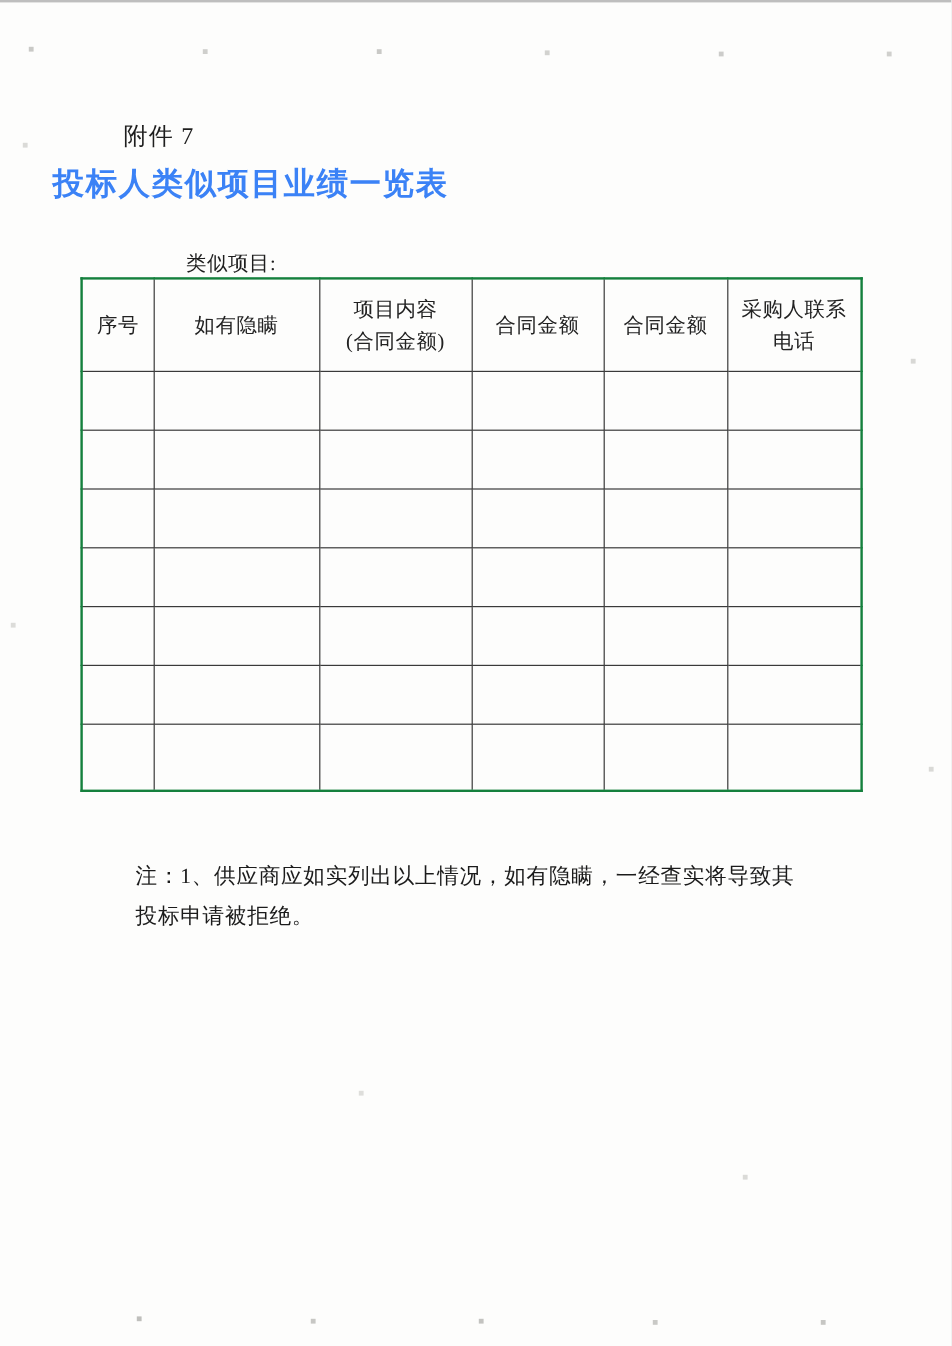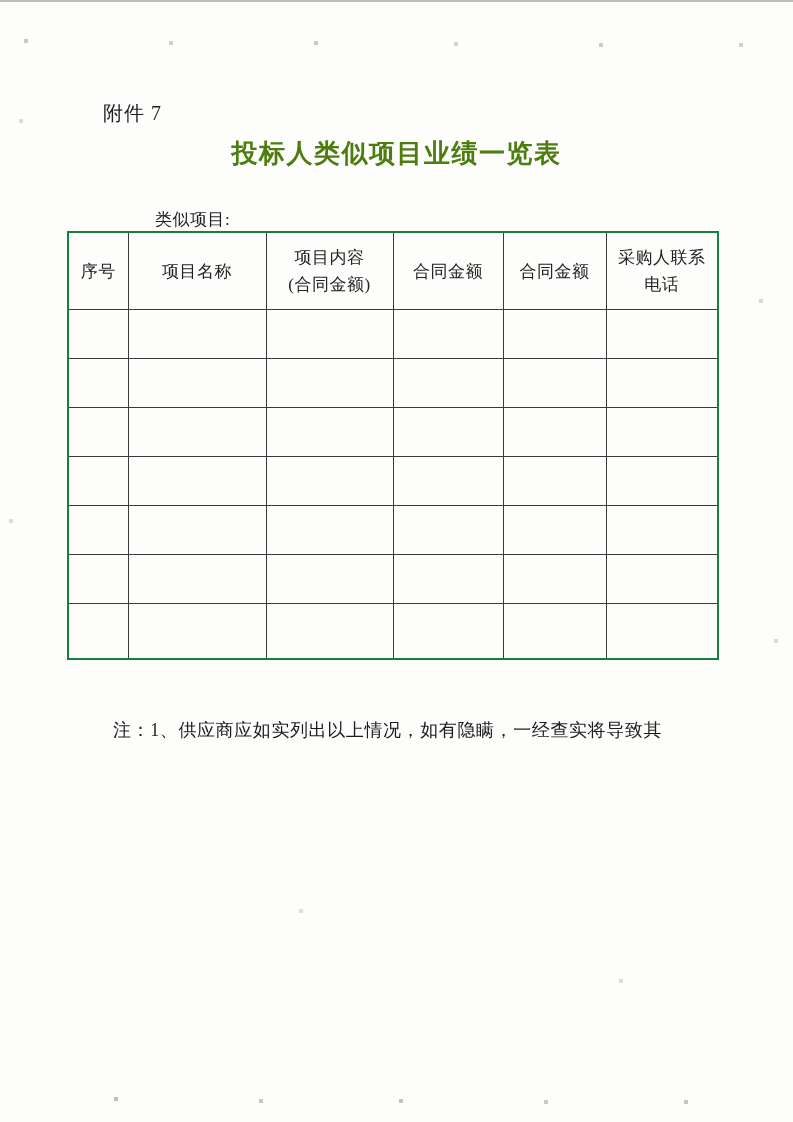--- a/index.html
+++ b/index.html
@@ -53,25 +53,25 @@
     position: absolute;
     left: 103px; top: 100px;
     font-size: 20px;
     letter-spacing: 1px;
   }
   .title {
     position: absolute;
     left: 0; right: 0;
     top: 136px;
     margin: 0;
-    text-align: center;
     font-size: 26px;
     font-weight: bold;
     letter-spacing: 1.5px;
-    color: #4d7c0f;
+    color: #3b82f6;
+    padding-left: 44px;
   }
   .project-label {
     position: absolute;
     left: 155px; top: 208px;
     font-size: 17px;
     letter-spacing: 0.5px;
   }
   table.perf-table {
     position: absolute;
     left: 67px; top: 231px;
@@ -128,21 +128,21 @@
       <col style="width:60px">
       <col style="width:138px">
       <col style="width:127px">
       <col style="width:110px">
       <col style="width:103px">
       <col style="width:112px">
     </colgroup>
     <thead>
       <tr>
         <th>序号</th>
-        <th>项目名称</th>
+        <th>如有隐瞒</th>
         <th>项目内容
 (合同金额)</th>
         <th>合同金额</th>
         <th>合同金额</th>
         <th>采购人联系
 电话</th>
       </tr>
     </thead>
     <tbody>
         <tr>
@@ -199,15 +199,16 @@
           <td></td>
           <td></td>
           <td></td>
           <td></td>
         </tr>
       </tbody>
   </table>
 
   <div class="notes">
     <p>注：1、供应商应如实列出以上情况，如有隐瞒，一经查实将导致其</p>
+    <p>投标申请被拒绝。</p>
   </div>
 
 </div>
 
 </body></html>

